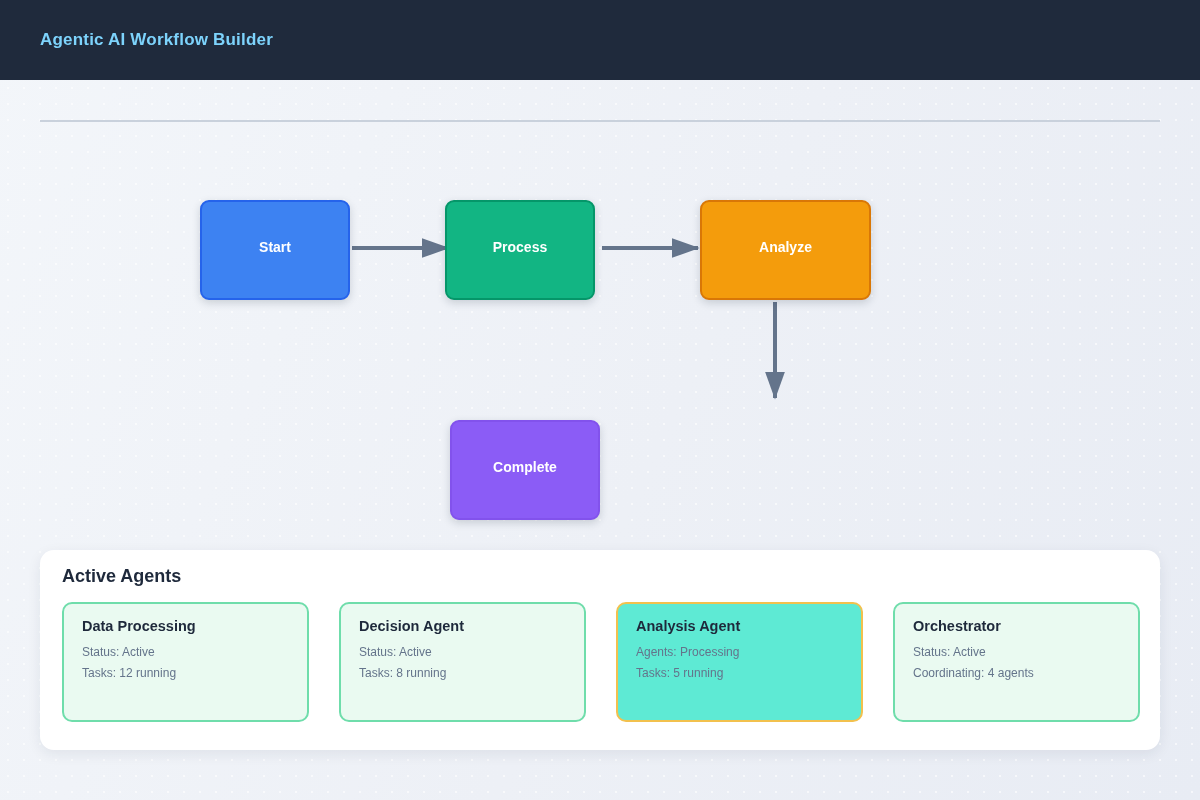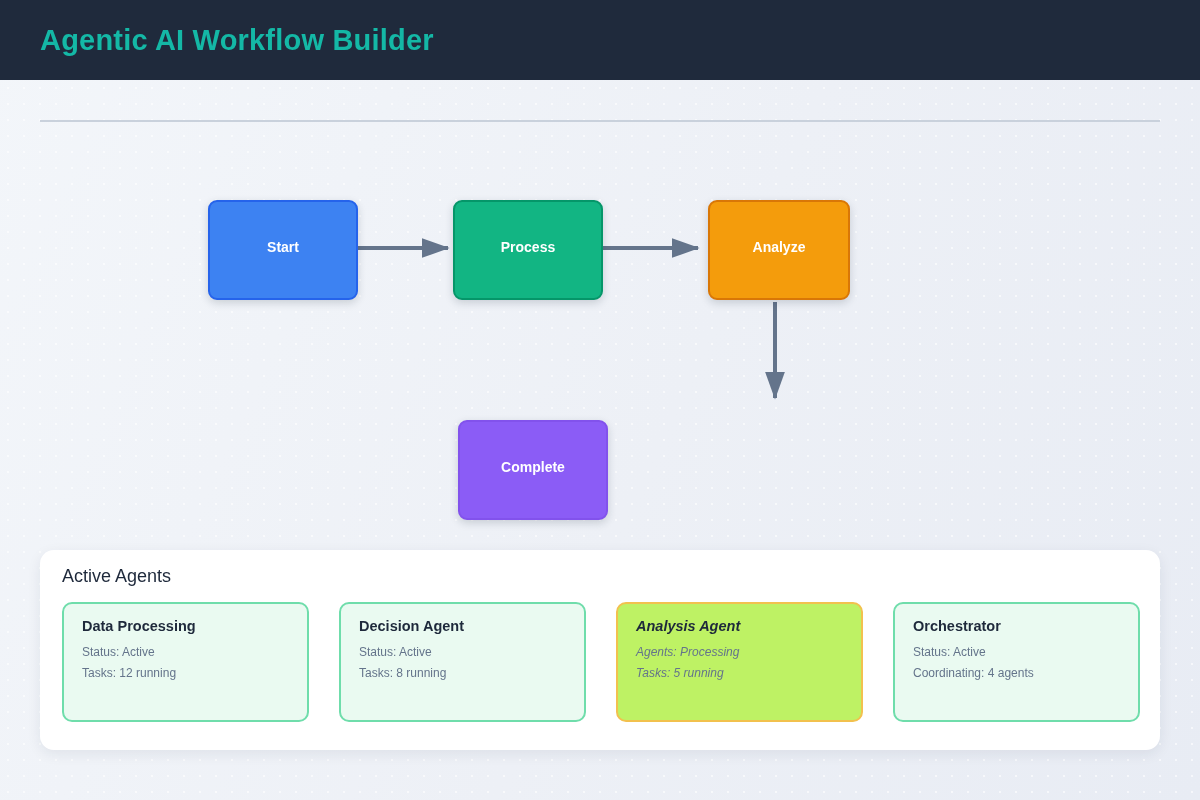--- a/index.html
+++ b/index.html
@@ -12,65 +12,64 @@
     position: relative;
   }
 
   
   .app-header {
     position: absolute; left: 0; top: 0; width: 1200px; height: 80px;
     background: #1f2a3c;
     display: flex; align-items: center; padding: 0 40px;
   }
   .app-title {
-    color: #14b8a6; font-size: 29px; font-weight: bold; letter-spacing: 0.2px;
+    color: #7dd3fc; font-size: 17px; font-weight: bold; letter-spacing: 0.2px;
   }
 
   
   .canvas {
     position: absolute; left: 0; top: 80px; width: 1200px; height: 470px;
   }
   .canvas-divider {
     position: absolute; left: 40px; top: 40px; width: 1120px; height: 2px;
     background: #c9d1dc;
   }
   .edges-svg { position: absolute; left: 0; top: 0; width: 1200px; height: 470px; }
   .node {
     position: absolute;
     border: 2px solid transparent;
     border-radius: 9px;
     display: flex; align-items: center; justify-content: center;
     box-shadow: 0 3px 8px rgba(30, 42, 60, 0.18);
     cursor: pointer;
-    margin-left: 8px;
   }
   .node span {
     color: #ffffff; font-weight: bold; font-size: 14px;
     transform: translateY(-3px);
   }
 
   
   .agents-panel {
     position: absolute; left: 40px; top: 550px; width: 1120px; height: 200px;
     background: #ffffff; border-radius: 14px;
     box-shadow: 0 4px 14px rgba(30, 42, 60, 0.08);
     padding: 16px 20px 20px 22px;
   }
   .agents-title {
-    font-size: 18px; font-weight: normal; color: #1e293b; margin-bottom: 15px;
+    font-size: 18px; font-weight: bold; color: #1e293b; margin-bottom: 15px;
   }
   .agents-list { display: flex; gap: 30px; }
   .agent-card {
     flex: 1; height: 120px;
     border-radius: 10px; border: 2px solid;
     padding: 14px 18px;
     cursor: pointer;
   }
   .agent-card.active   { background: #eafaf1; border-color: #6fddab; }
-  .agent-card.processing { background: #bef264; border-color: #f2c14e; font-style: italic; }
+  .agent-card.processing { background: #5eead4; border-color: #f2c14e; }
   .agent-name { font-size: 14.5px; font-weight: bold; color: #1e293b; margin-bottom: 11px; }
   .agent-line { font-size: 12px; color: #64748b; margin-bottom: 7px; }
 </style>
 </head>
 <body>
 
 <header class="app-header">
   <div class="app-title">Agentic AI Workflow Builder</div>
 </header>
 
@@ -88,21 +87,21 @@
         <line x1="775" y1="222" x2="775" y2="318" stroke="#64748b" stroke-width="4" marker-end="url(#arrowhead)"></line>
       </g>
   </svg>
   <div id="nodes-layer">
       <div class="node" style="left: 200px; top: 120px; width: 150px; height: 100px; background: rgb(61, 130, 242); border-color: rgb(37, 99, 235);">
         <span>Start</span>
       </div>
       <div class="node" style="left: 445px; top: 120px; width: 150px; height: 100px; background: rgb(18, 181, 131); border-color: rgb(5, 150, 105);">
         <span>Process</span>
       </div>
-      <div class="node" style="left: 700px; top: 120px; width: 142px; height: 100px; background: rgb(244, 156, 12); border-color: rgb(217, 119, 6);">
+      <div class="node" style="left: 700px; top: 120px; width: 171px; height: 100px; background: rgb(244, 156, 12); border-color: rgb(217, 119, 6);">
         <span>Analyze</span>
       </div>
       <div class="node" style="left: 450px; top: 340px; width: 150px; height: 100px; background: rgb(139, 92, 246); border-color: rgb(130, 82, 236);">
         <span>Complete</span>
       </div>
     </div>
 </div>
 
 <section class="agents-panel">
   <div class="agents-title">Active Agents</div>

